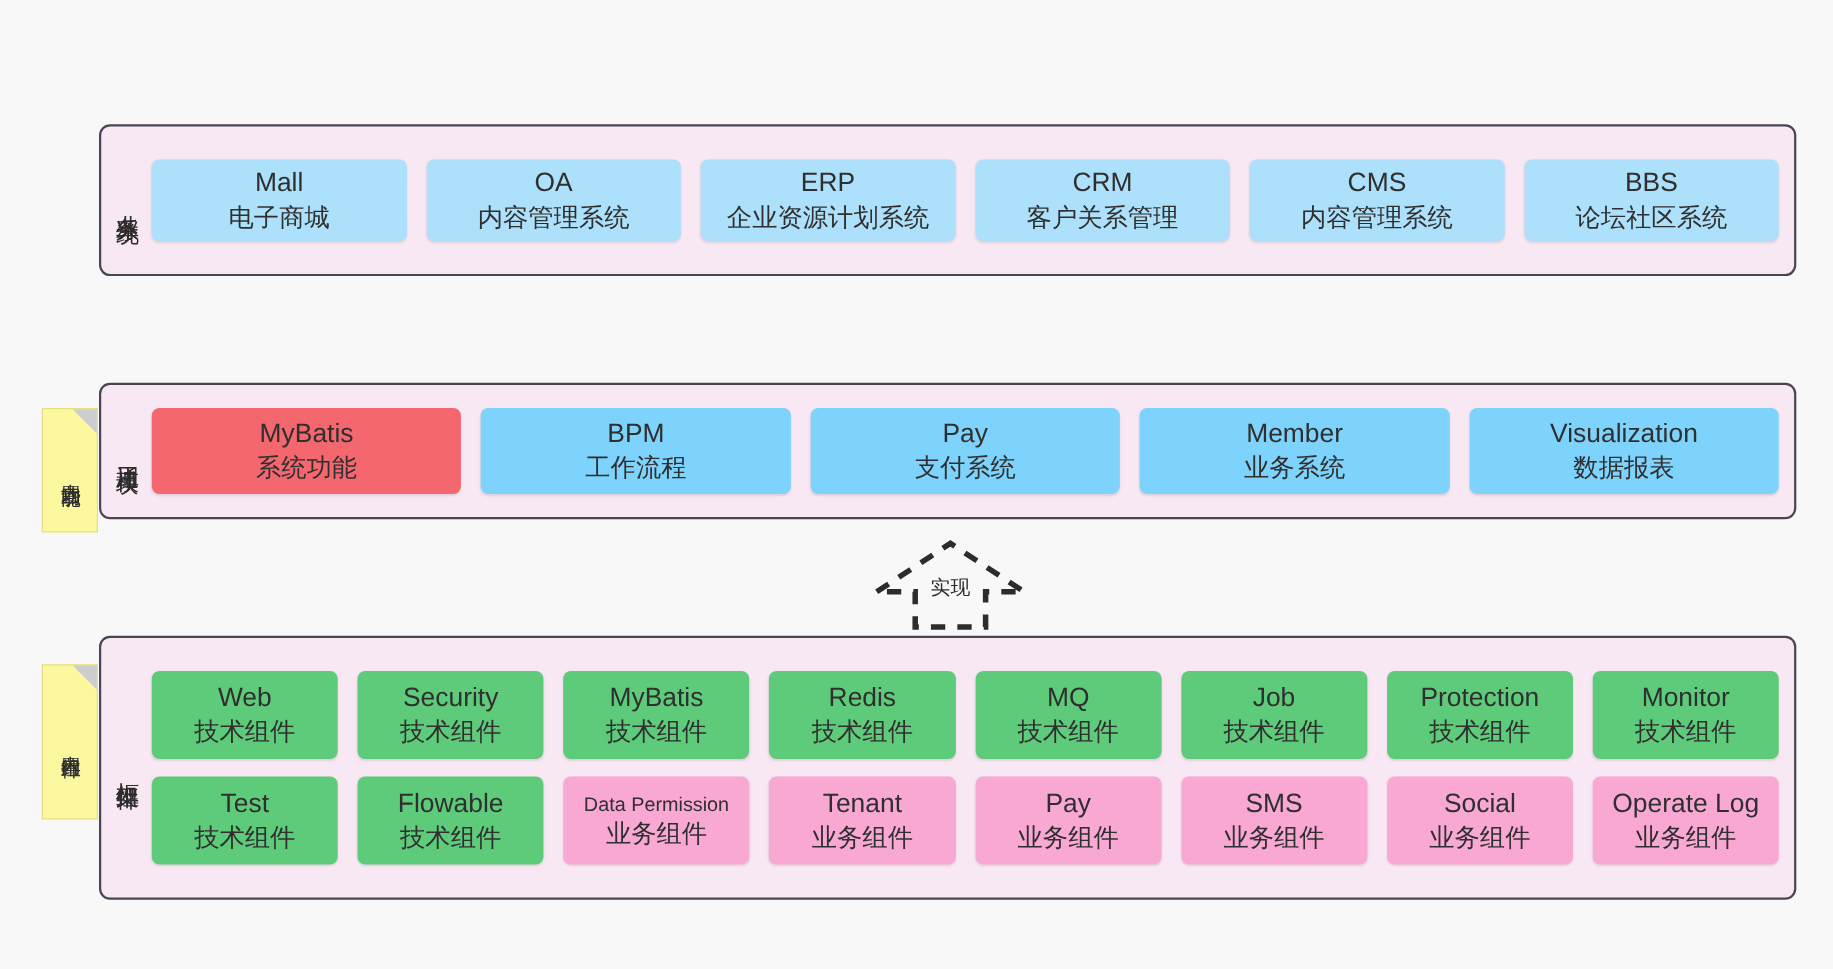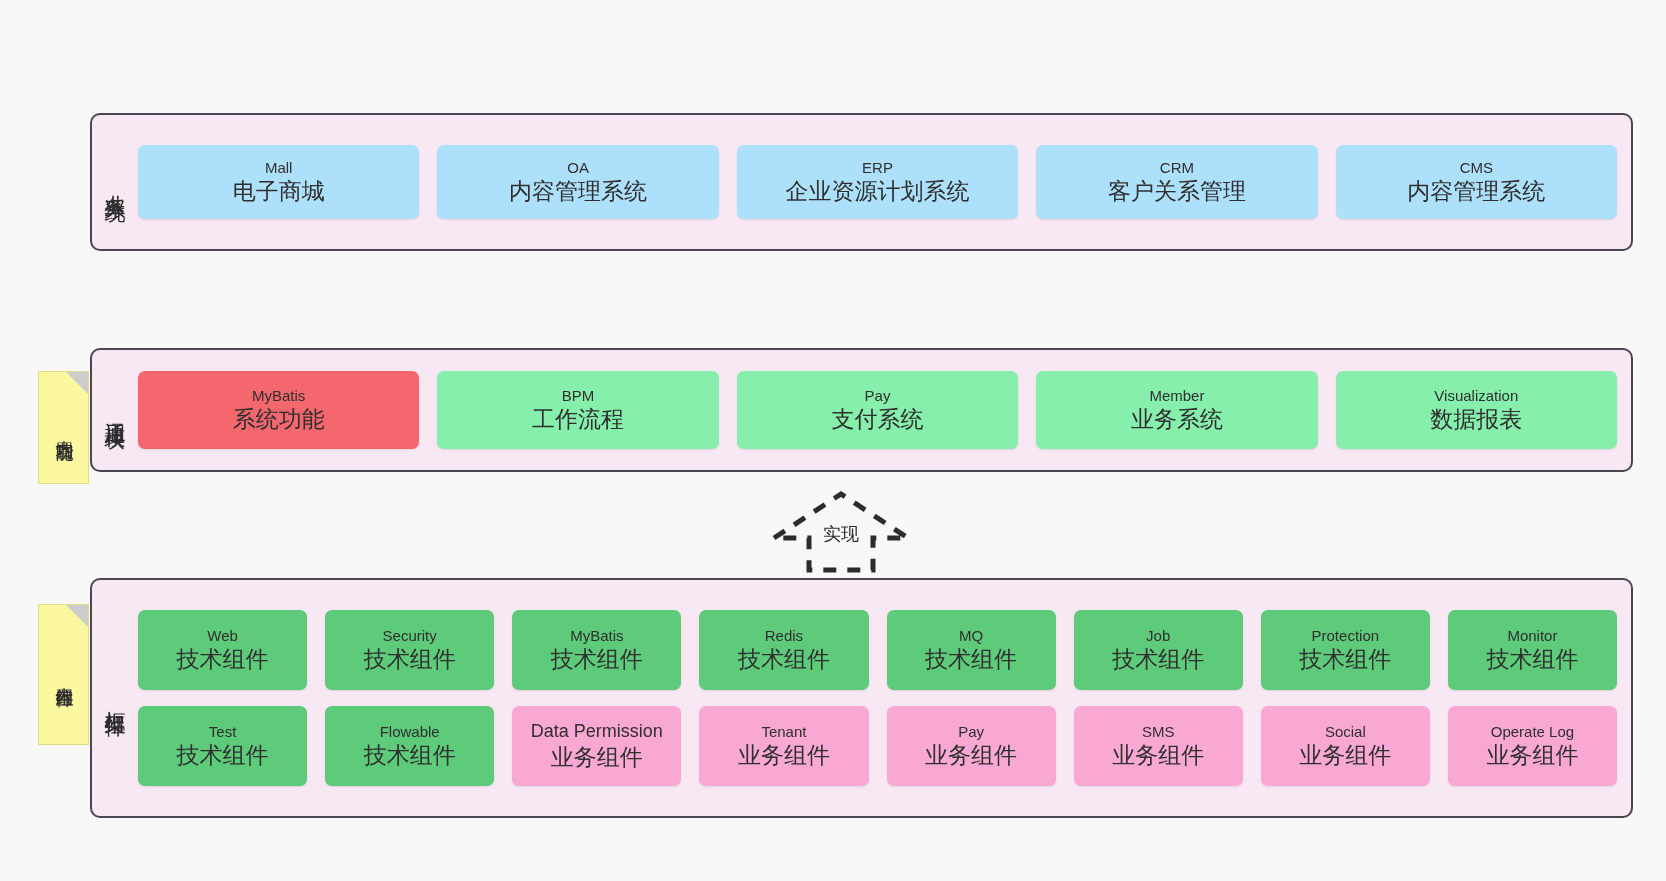--- a/index.html
+++ b/index.html
@@ -66,28 +66,28 @@
     display: flex;
     flex-direction: column;
     align-items: center;
     justify-content: center;
     text-align: center;
     color: #2f2f2f;
     line-height: 1.28;
     padding: 6px 4px;
     box-shadow: 0 1px 2px rgba(0,0,0,0.10);
   }
-  .cell .en { font-size: 15px; }
+  .cell .en { font-size: 24px; }
   .cell .cn { font-size: 23px; }
   .cell .en.small { font-size: 18px; }
 
   
   .c-blue        { background: #ade0fb; }
   .c-red         { background: #f5676e; }
-  .c-pink        { background: #86efac; }
+  .c-pink        { background: #7dd3fc; }
   .c-green       { background: #5ecb7b; }
   .c-lightgreen  { background: #f9a8d4; }
 
   
   #layer-business { left: 90px;  top: 113px; width: 1543px; height: 138px; }
   #layer-business .row .cell { height: 74px; }
 
   #layer-common   { left: 90px;  top: 348px; width: 1543px; height: 124px; }
   #layer-common .row .cell { height: 78px; }
 
@@ -131,21 +131,21 @@
   .arrow-label {
     position: absolute;
     left: 0; right: 0;
     text-align: center;
     font-size: 18px;
     color: #2c2c2c;
     user-select: none;
   }
   #arrow-build  { left: 755px; top: 258px; width: 146px; height: 86px; }
   #arrow-build .arrow-label  { top: 34px; }
-  #arrow-impl   { left: 768px; top: 488px; width: 146px; height: 86px; }
+  #arrow-impl   { left: 791px; top: 488px; width: 146px; height: 86px; }
   #arrow-impl .arrow-label   { top: 34px; }
 </style>
 </head>
 <body>
 
 <div class="canvas">
 
   <div class="layer" id="layer-business">
     <div class="layer-title">业务系统</div>
     <div class="layer-body">
@@ -162,20 +162,24 @@
           <span class="en">ERP</span>
           <span class="cn">企业资源计划系统</span>
         </div>
         <div class="cell c-blue">
           <span class="en">CRM</span>
           <span class="cn">客户关系管理</span>
         </div>
         <div class="cell c-blue">
           <span class="en">CMS</span>
           <span class="cn">内容管理系统</span>
+        </div>
+        <div class="cell c-blue">
+          <span class="en">BBS</span>
+          <span class="cn">论坛社区系统</span>
         </div>
       </div>
     </div>
   </div>
 
 
   <div class="note" id="note-common">
     <span class="fold"></span>
     <span>内置功能</span>
   </div>

